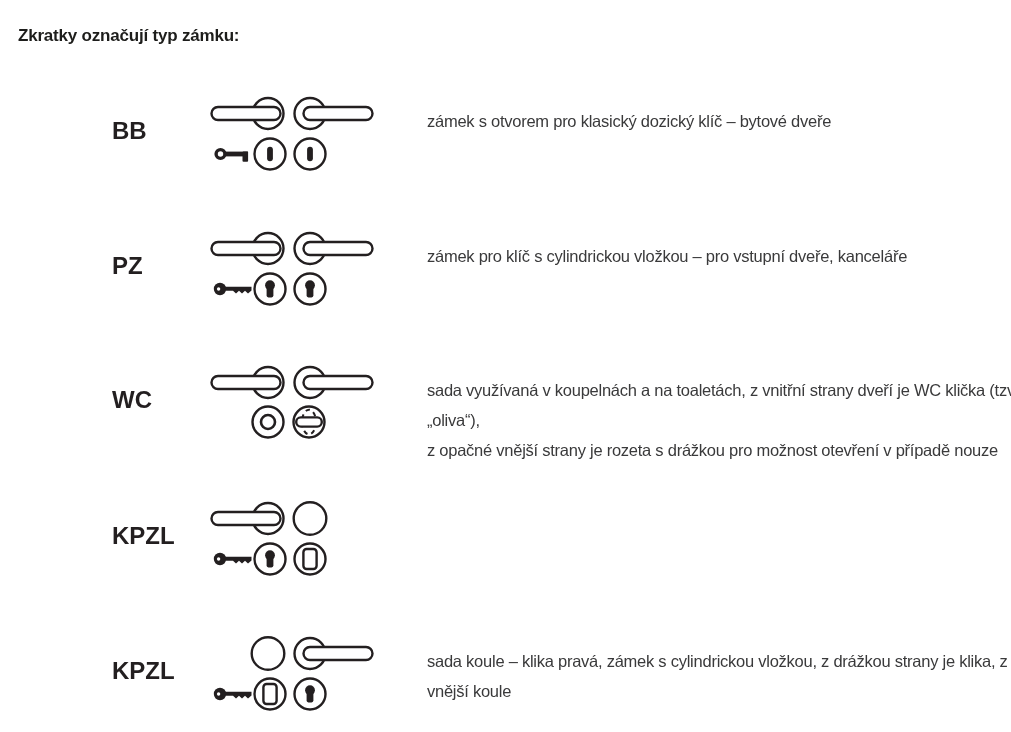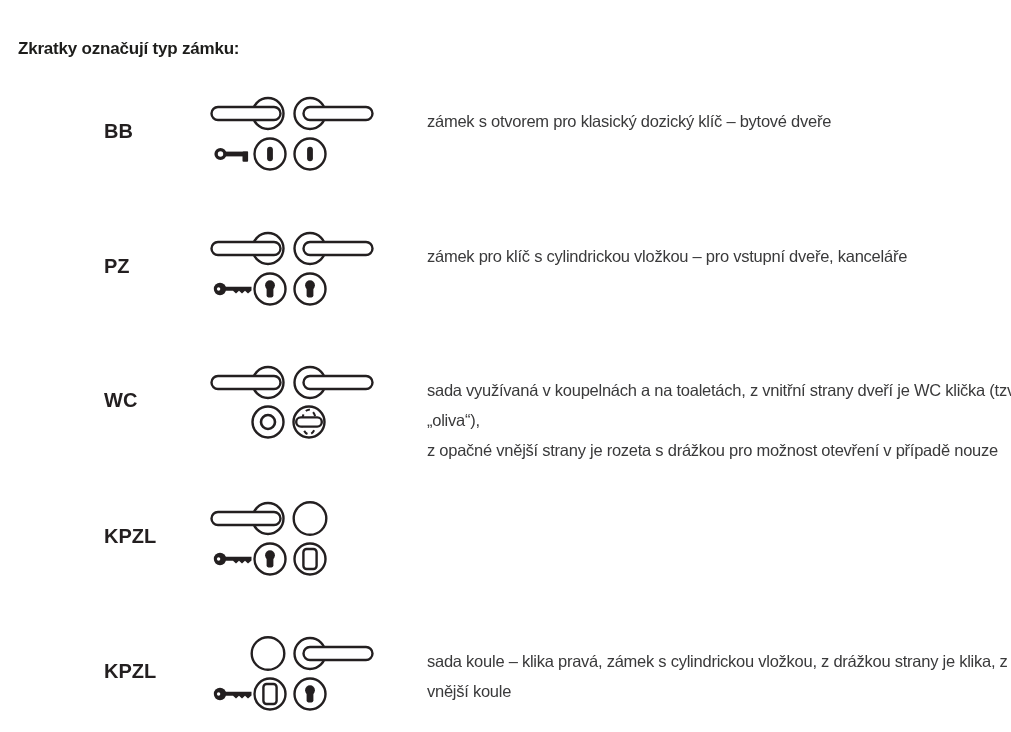--- a/index.html
+++ b/index.html
@@ -13,26 +13,25 @@
     position:relative;
     width:1011px;height:732px;
     background:var(--bg);
     font-family:"Liberation Sans", sans-serif;
     overflow:hidden;
   }
   .title{
     position:absolute;left:18px;top:26px;
     font-size:17px;font-weight:bold;color:#1d1d1b;
     letter-spacing:-0.2px;
-    margin-top:13px;
   }
   .row{position:absolute;left:0;width:1011px;height:84px;}
   .code{
-    position:absolute;left:104px;top:21px;
-    font-size:20px;font-weight:bold;color:var(--ink);
+    position:absolute;left:112px;top:21px;
+    font-size:24px;font-weight:bold;color:var(--ink);
     line-height:24px;
   }
   .hw{position:absolute;left:210px;top:-2px;}
   .desc{
     position:absolute;left:393px;top:8px;width:615px;
     font-size:16.5px;line-height:30px;color:var(--text);
     letter-spacing:-0.25px;white-space:pre-line;margin-left:34px;
   }
   
   .o{fill:#fff;stroke:var(--ink);stroke-width:2.4;}

